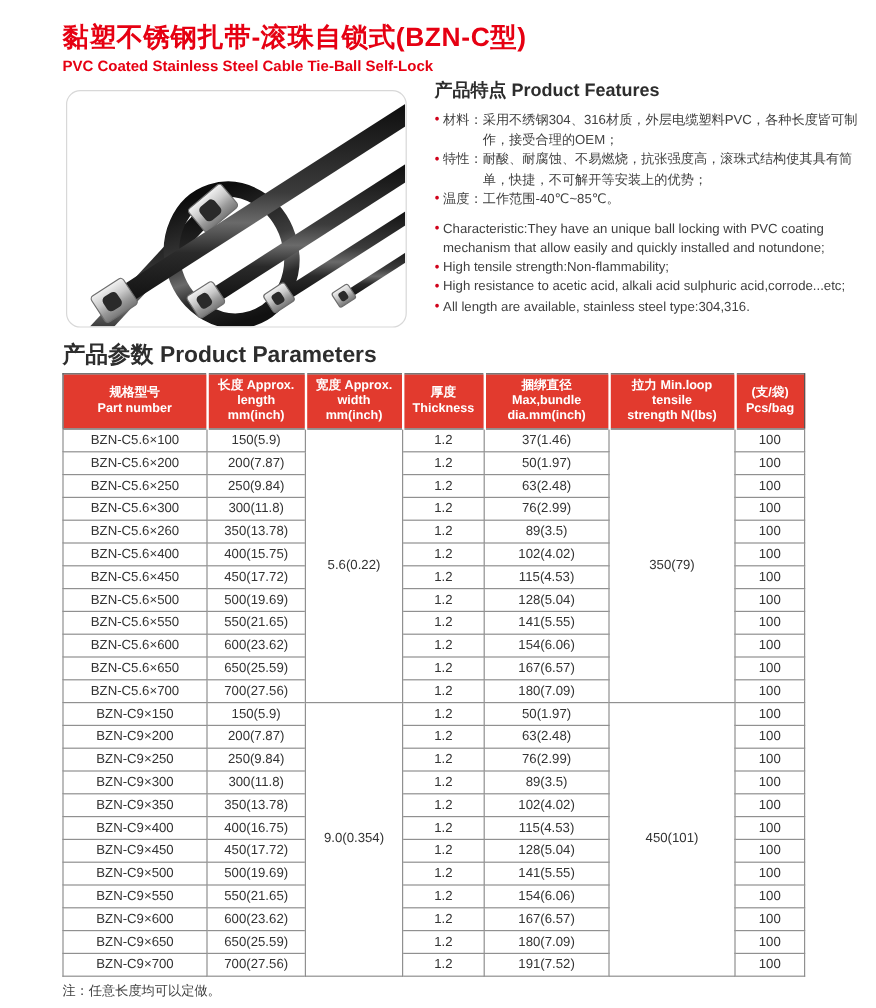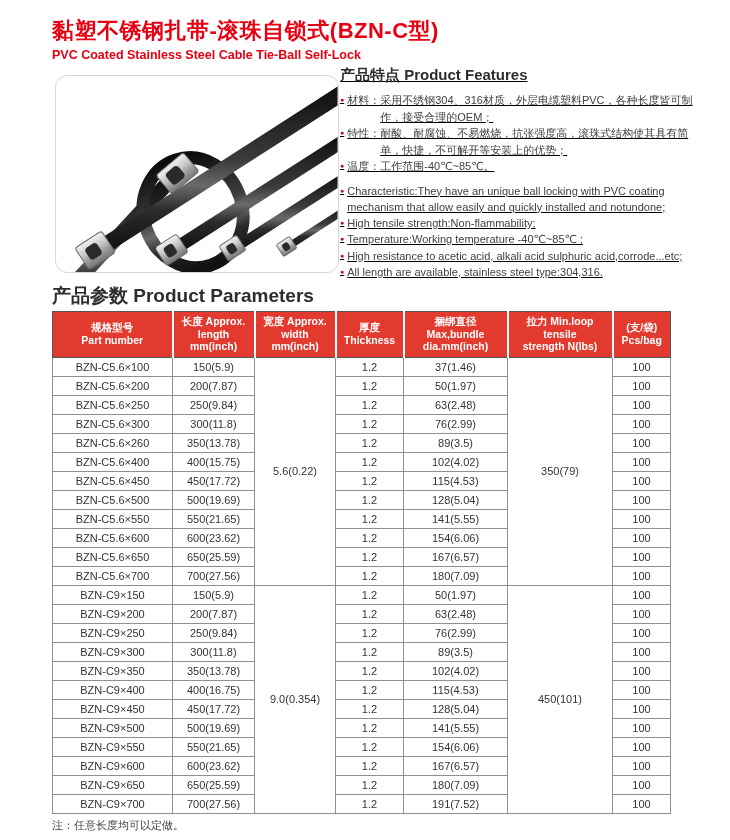--- a/index.html
+++ b/index.html
@@ -17,21 +17,21 @@
   .title-en { font-size:12.5px; font-weight:bold; color:#e60012; margin-top:2px; }
 
   
   .product-card {
     position:absolute; left:55px; top:75px; width:284px; height:198px;
     border:1px solid #d8d8d8; border-radius:12px; background:#fff; overflow:hidden;
   }
   .product-card svg { display:block; width:100%; height:100%; }
 
   
-  .features { position:absolute; left:340px; top:66px; width:362px;text-decoration:underline; }
+  .features { position:absolute; left:362px; top:66px; width:362px; }
   .features-heading { font-size:15px; font-weight:bold; color:#2d2d2d; margin-bottom:7px; }
   .feat-list { list-style:none; }
   .feat-list li { display:flex; font-size:11px; color:#3f3f3f; line-height:1.5;justify-content:center; }
   .feat-list .dot { color:#d0021b; margin-right:2px; flex:0 0 auto; font-size:11px; }
   .feat-list .b-label { white-space:nowrap; flex:0 0 auto; }
   .feat-list .b-text { flex:1 1 auto; }
   .feat-list.en { margin-top:8px; }
   .feat-list.en li { line-height:1.48; }
 
   
@@ -150,24 +150,20 @@
         <li>
           <span class="dot" style="font-size: 7px; line-height: 16px; margin-right: 3px;">●</span>
           <span class="b-text">Characteristic:They have an unique ball locking with PVC coating mechanism that allow easily and quickly installed and notundone;</span>
         </li>
         <li>
           <span class="dot" style="font-size: 7px; line-height: 16px; margin-right: 3px;">●</span>
           <span class="b-text">High tensile strength:Non-flammability;</span>
         </li>
         <li>
           <span class="dot" style="font-size: 7px; line-height: 16px; margin-right: 3px;">●</span>
-          <span class="b-text">Temperature:Working temperature -40℃~85℃ ;</span>
-        </li>
-        <li>
-          <span class="dot" style="font-size: 7px; line-height: 16px; margin-right: 3px;">●</span>
           <span class="b-text">High resistance to acetic acid, alkali acid sulphuric acid,corrode...etc;</span>
         </li>
         <li>
           <span class="dot" style="font-size: 7px; line-height: 16px; margin-right: 3px;">●</span>
           <span class="b-text">All length are available, stainless steel type:304,316.</span>
         </li>
       </ul>
   </div>
 
   <div class="params-heading">产品参数 Product Parameters</div>

